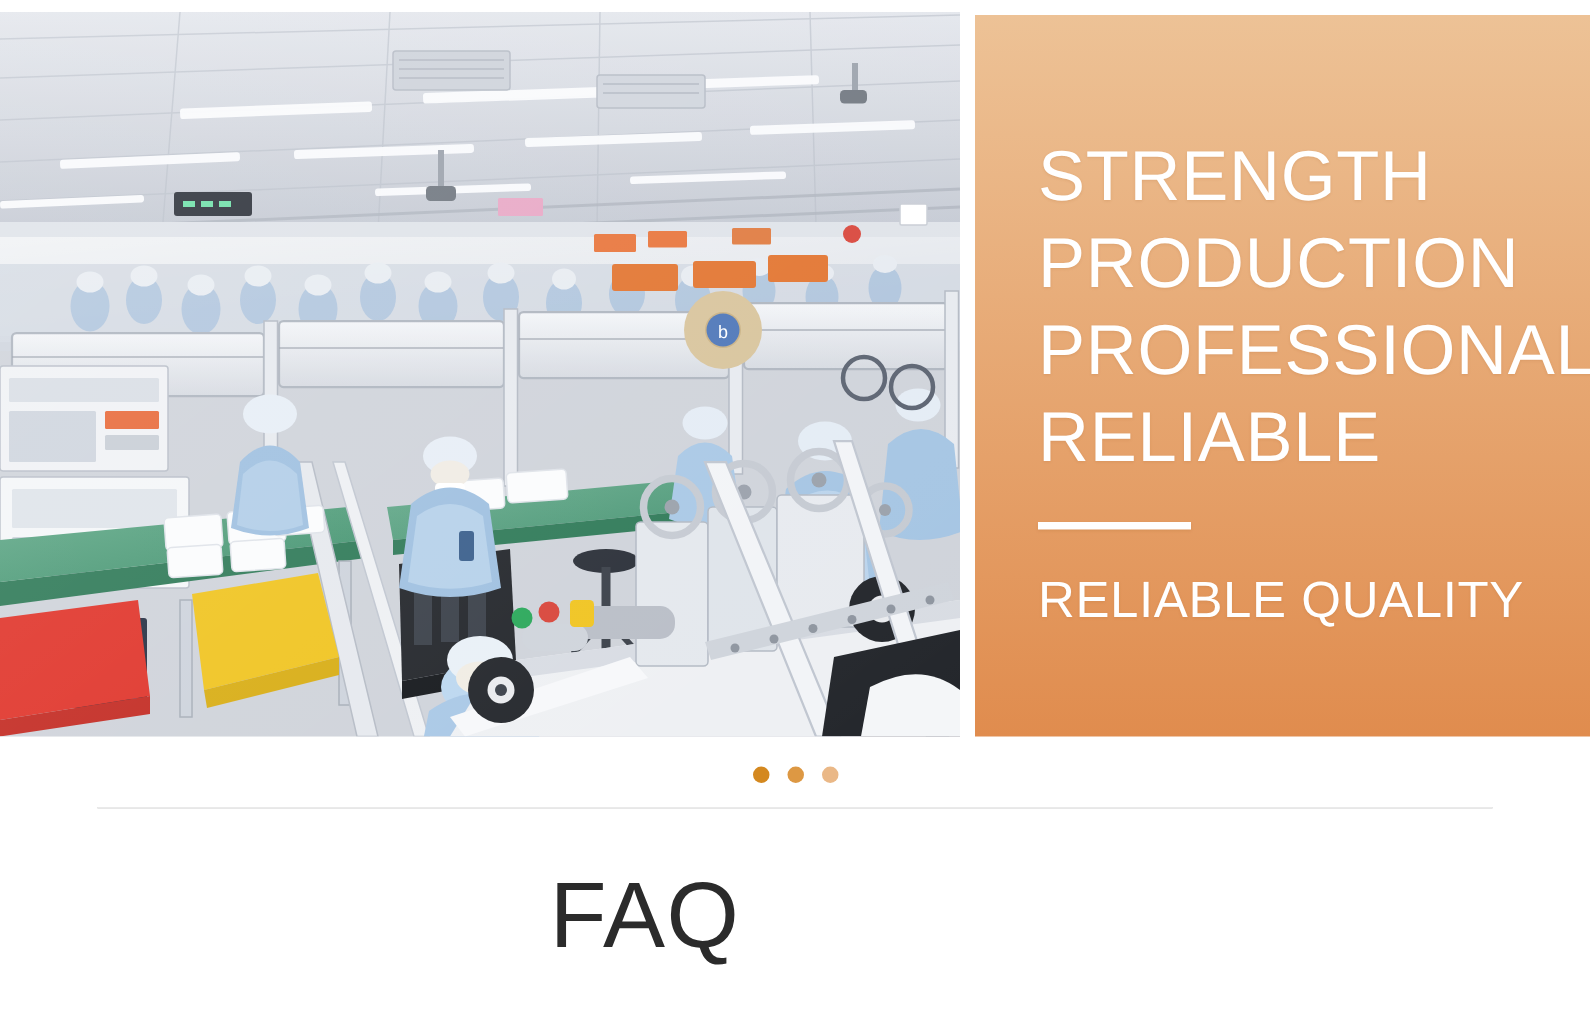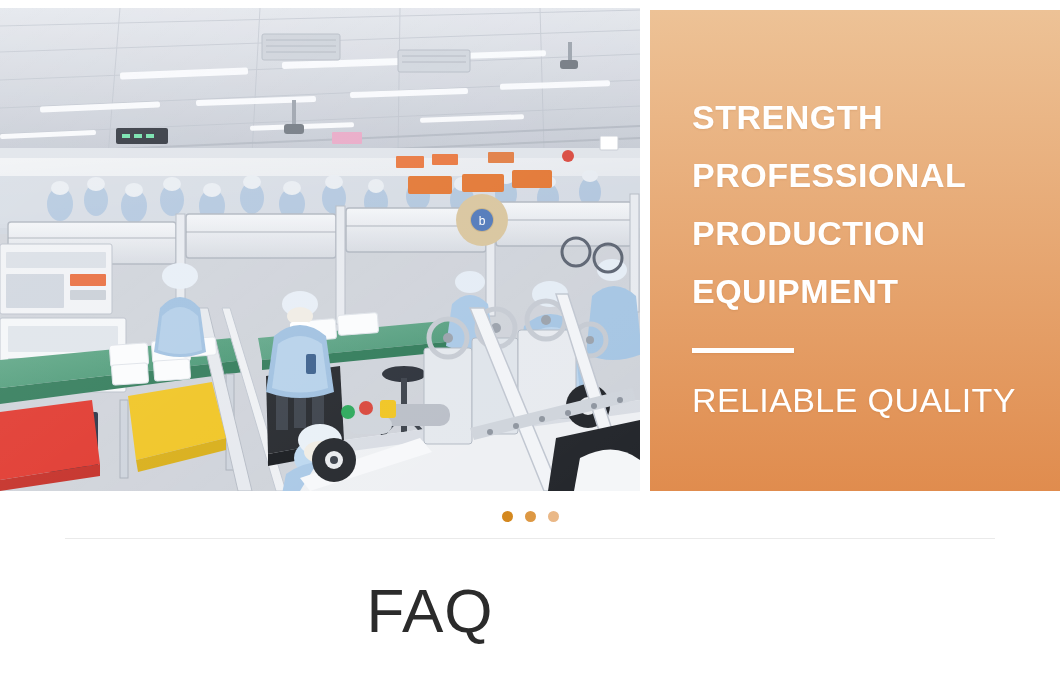--- a/index.html
+++ b/index.html
@@ -23,23 +23,23 @@
 
   
   #promo {
     position:absolute; left:650px; top:10px; width:410px; height:481px;
     background:linear-gradient(to bottom,#edc296 0%,#e7ae79 48%,#e08c4e 100%);
     overflow:hidden;
   }
   #promo-inner { position:absolute; left:42px; top:78px; right:8px; }
   .promo-line {
     color:#ffffff;
-    font-size:34px;
+    font-size:47px;
     line-height:58px;
-    font-weight:700;
+    font-weight:400;
     letter-spacing:0.5px;
     white-space:nowrap;
     text-shadow:0 1px 2px rgba(160,95,40,.18);
   }
   #promo-rule {
     width:102px; height:5px; background:#ffffff; margin-top:28px;
     box-shadow:0 1px 2px rgba(160,95,40,.18);
   }
   #promo-sub {
     margin-top:28px;
@@ -434,23 +434,23 @@
           <circle cx="608" cy="250" r="14" fill="none" stroke="#5a6270" stroke-width="3"></circle>
         </g>
 
         <rect x="0" y="0" width="640" height="483" fill="url(#glow)" opacity=".3"></rect>
       </svg>
     </div>
 
     <div id="promo" style="background: linear-gradient(rgb(237, 194, 150) 0%, rgb(224, 140, 78) 100%);">
       <div id="promo-inner">
         <div class="promo-line">STRENGTH</div>
+        <div class="promo-line">PRODUCTION</div>
         <div class="promo-line">PROFESSIONAL</div>
-        <div class="promo-line">PRODUCTION</div>
-        <div class="promo-line">EQUIPMENT</div>
+        <div class="promo-line">RELIABLE</div>
         <div id="promo-rule"></div>
         <div id="promo-sub">RELIABLE QUALITY</div>
       </div>
     </div>
   </div>
 
   <div id="dots">
     <span class="dot" style="background: rgb(212, 136, 31);"></span>
     <span class="dot" style="background: rgb(221, 152, 67);"></span>
     <span class="dot" style="background: rgb(234, 184, 135);"></span>

